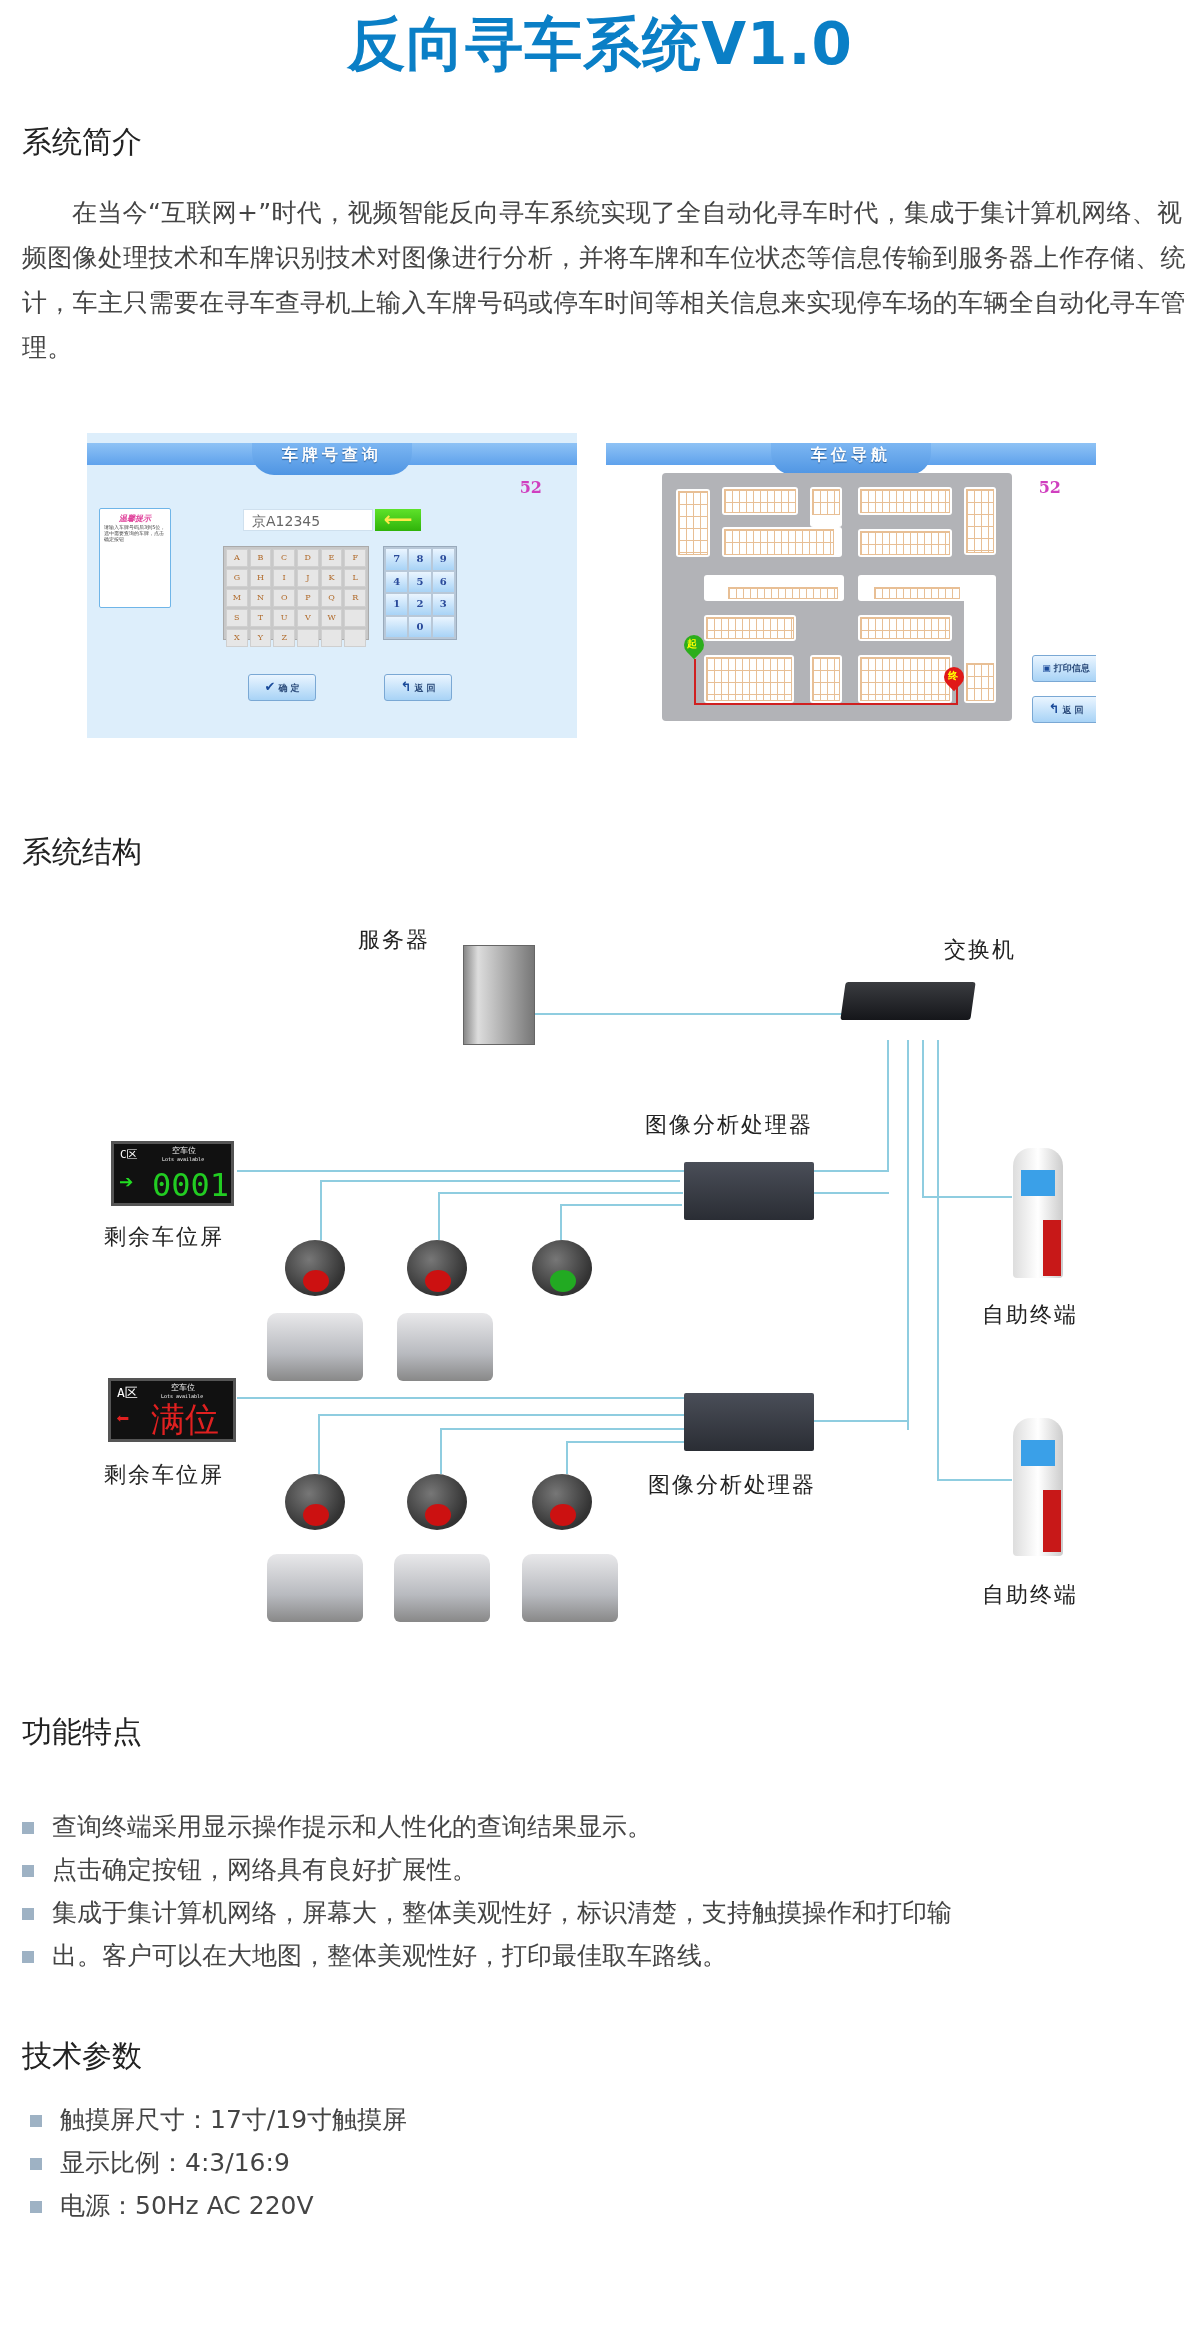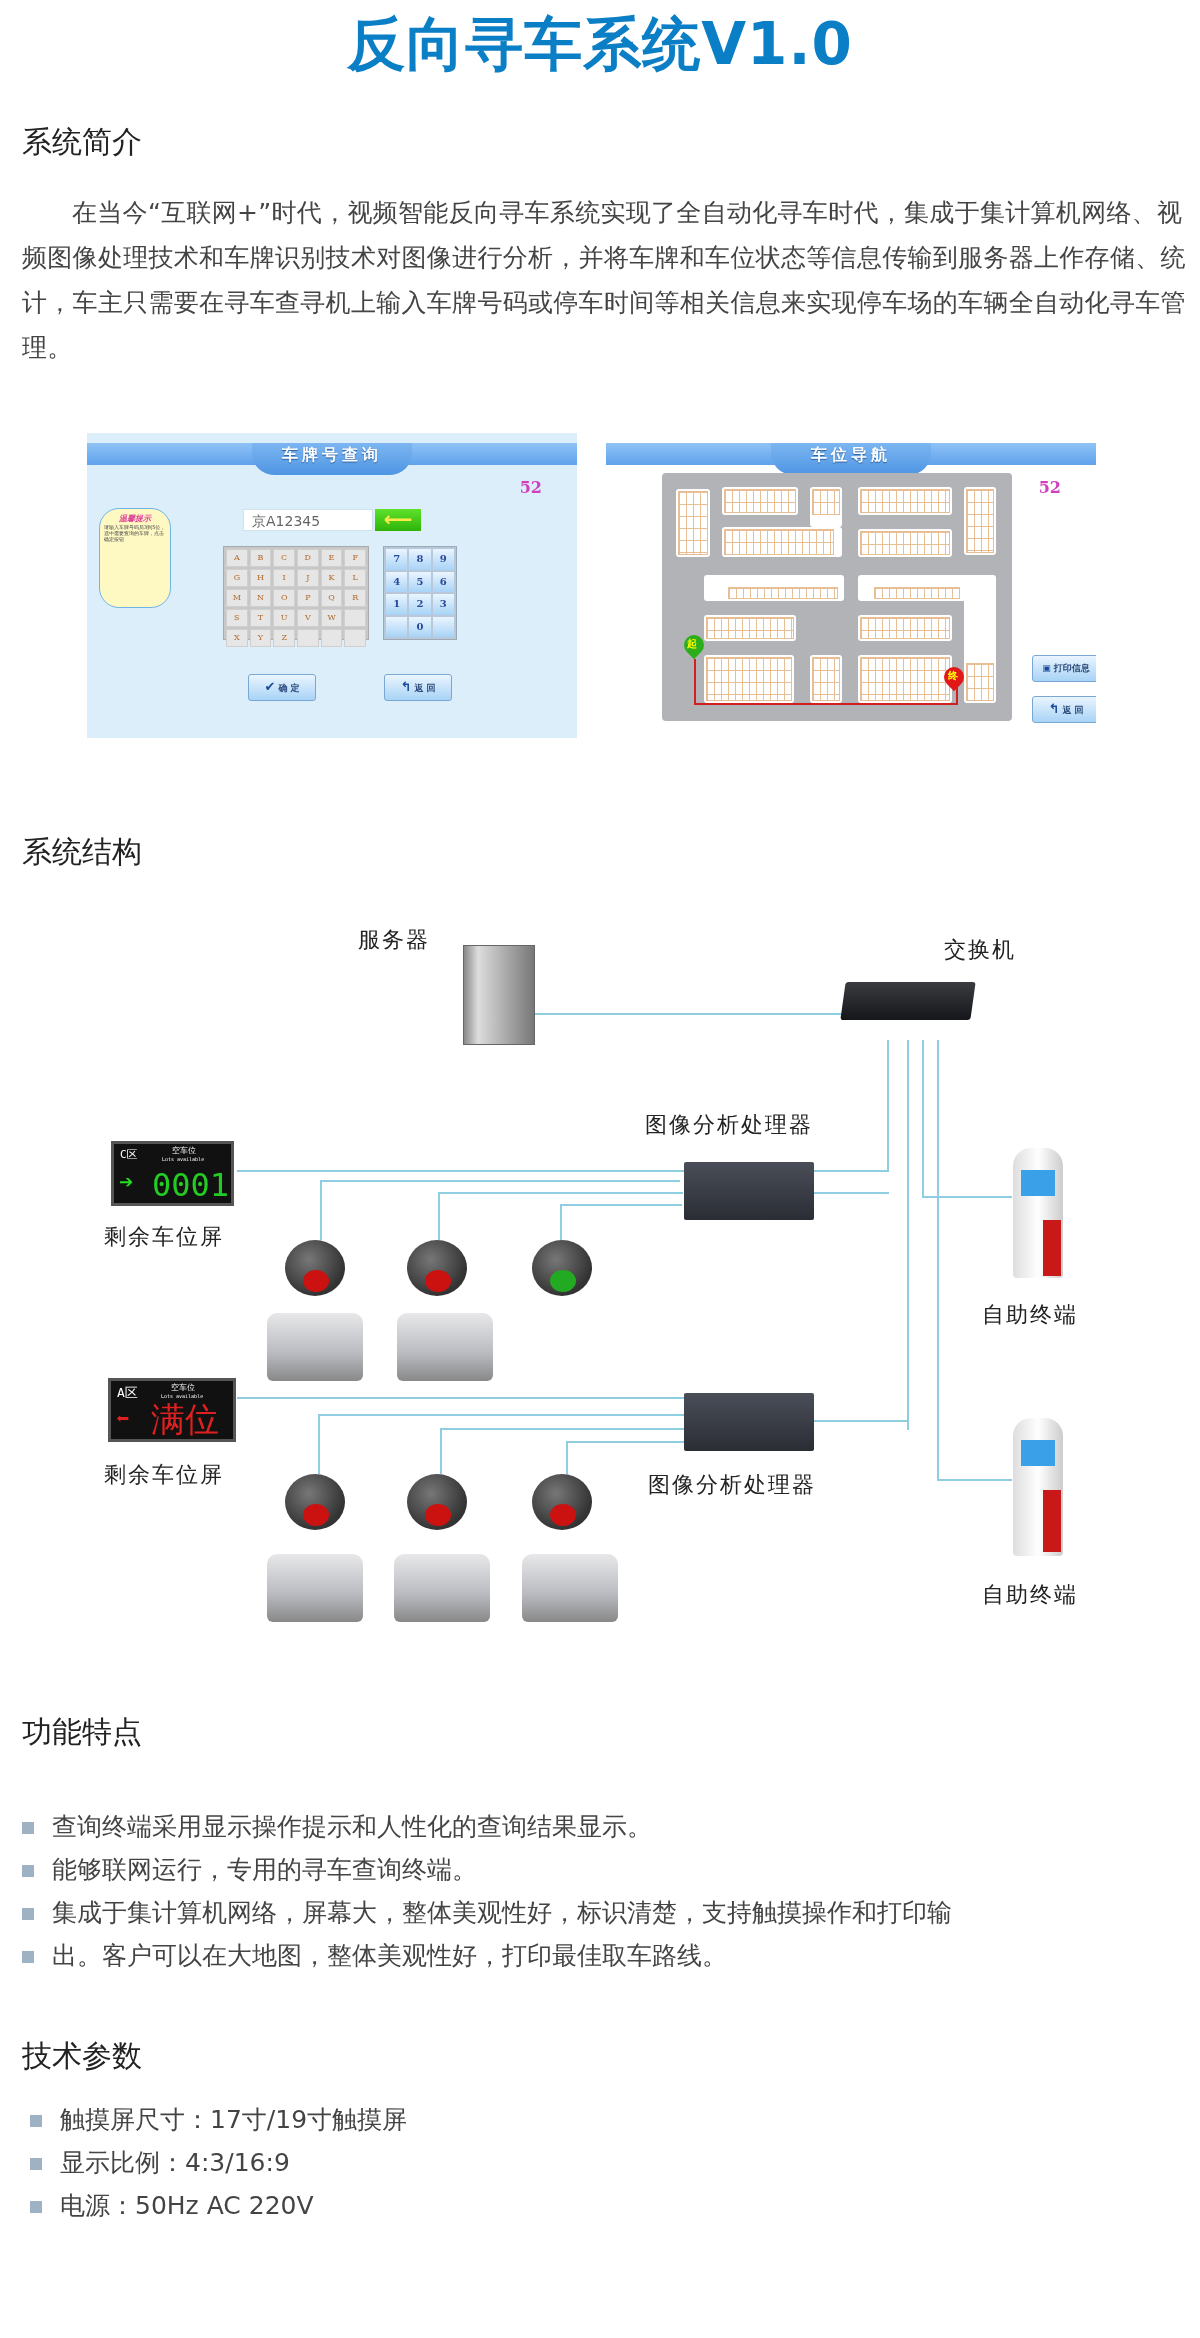--- a/index.html
+++ b/index.html
@@ -14,21 +14,21 @@
   .scr-head { position: absolute; left: 0; top: 10px; width: 100%; height: 22px; background: linear-gradient(#8fc3f5,#5fa2ec); }
   .scr-tab { position: absolute; top: 10px; left: 50%; transform: translateX(-50%); width: 160px; height: 32px; background: linear-gradient(#7cb6f2,#4f95e3); border-radius: 0 0 22px 22px; color: #fff; font-weight: bold; font-size: 16px; text-align: center; line-height: 24px; letter-spacing: 4px; text-shadow: 0 1px 1px #2a5f9a; }
   .count { color: #d03fbf; font-family: "DejaVu Serif", serif; font-weight: bold; font-size: 16px; }
   .plate-input { background: #fff; border: 1px solid #cfe0ee; font-size: 14px; color: #666; padding-left: 8px; line-height: 22px; }
   .back-green { background: linear-gradient(#5ee22a,#2fb30a); color: #ffe94a; font-size: 20px; text-align: center; line-height: 20px; font-weight: bold; }
   .kbd { background: #c8c8c8; border: 1px solid #aaa; padding: 2px; display: grid; gap: 2px; }
   .kbd .k { background: #e6e6e6; border: 1px solid #cfcfcf; font-family: "DejaVu Serif", serif; font-size: 8px; color: #b06a2a; text-align: center; line-height: 16px; }
   .num { background: #b8c8d8; border: 1px solid #9ab; padding: 2px; display: grid; gap: 2px; }
   .num .k { background: linear-gradient(#eaf5ff,#a8d3f6); font-family: "DejaVu Serif", serif; font-size: 10px; color: #2a4a9a; font-weight: bold; text-align: center; line-height: 20px; }
   .sbtn { background: linear-gradient(#eaf5ff,#a8d3f6); border: 1px solid #7aa8d4; border-radius: 3px; font-size: 9px; color: #2a4a7a; font-weight: bold; text-align: center; line-height: 24px; margin-left: 8px; }
-  .tip { border: 1.5px solid #6fb5e8; border-radius: 20px; background: #fef9c3; padding: 4px; font-size: 5px; color: #444; }
+  .tip { border: 1.5px solid #6fb5e8; border-radius: 2px; background: #ffffff; padding: 4px; font-size: 5px; color: #444; }
   .tip-title { color: #e0409a; font-style: italic; font-weight: bold; font-size: 8px; text-align: center; }
 
   
   .map { background: #fff; }
   .road { position: absolute; background: #b2b3b7; }
   .block { position: absolute; background: #fff; border-radius: 3px; }
   .slots { position: absolute; background-image: linear-gradient(90deg, #e6b98a 1px, transparent 1px), linear-gradient(#e6b98a 1px, transparent 1px); background-size: 7px 12px; opacity: 0.9; border: 1px solid #e6b98a; }
 
   
   .lbl { font-size: 22px; color: #222; letter-spacing: 2px; }
@@ -264,21 +264,21 @@
 <div class="abs lbl" style="left:982px; top:1300px;">自助终端</div>
 <div class="abs kiosk" style="left:1013px; top:1418px; width:50px; height:138px;">
   <div class="abs" style="left:8px; top:22px; width:34px; height:26px; background:#3aa0e8;"></div>
   <div class="abs" style="left:30px; top:72px; width:18px; height:62px; background:#c81818;"></div>
 </div>
 <div class="abs lbl" style="left:982px; top:1580px;">自助终端</div>
 
 <div class="abs h2" style="top:1712px;">功能特点</div>
 <ul class="abs list" style="top:1805px; left:14px;">
   <li>查询终端采用显示操作提示和人性化的查询结果显示。</li>
-  <li>能够联网运行，专用的寻车查询终端。</li>
+  <li>点击确定按钮，网络具有良好扩展性。</li>
   <li>集成于集计算机网络，屏幕大，整体美观性好，标识清楚，支持触摸操作和打印输</li>
   <li>出。客户可以在大地图，整体美观性好，打印最佳取车路线。</li>
 </ul>
 
 <div class="abs h2" style="top:2036px;">技术参数</div>
 <ul class="abs list" style="top:2098px; left:22px;">
   <li>触摸屏尺寸：17寸/19寸触摸屏</li>
   <li>显示比例：4:3/16:9</li>
   <li>电源：50Hz AC 220V</li>
 </ul>

